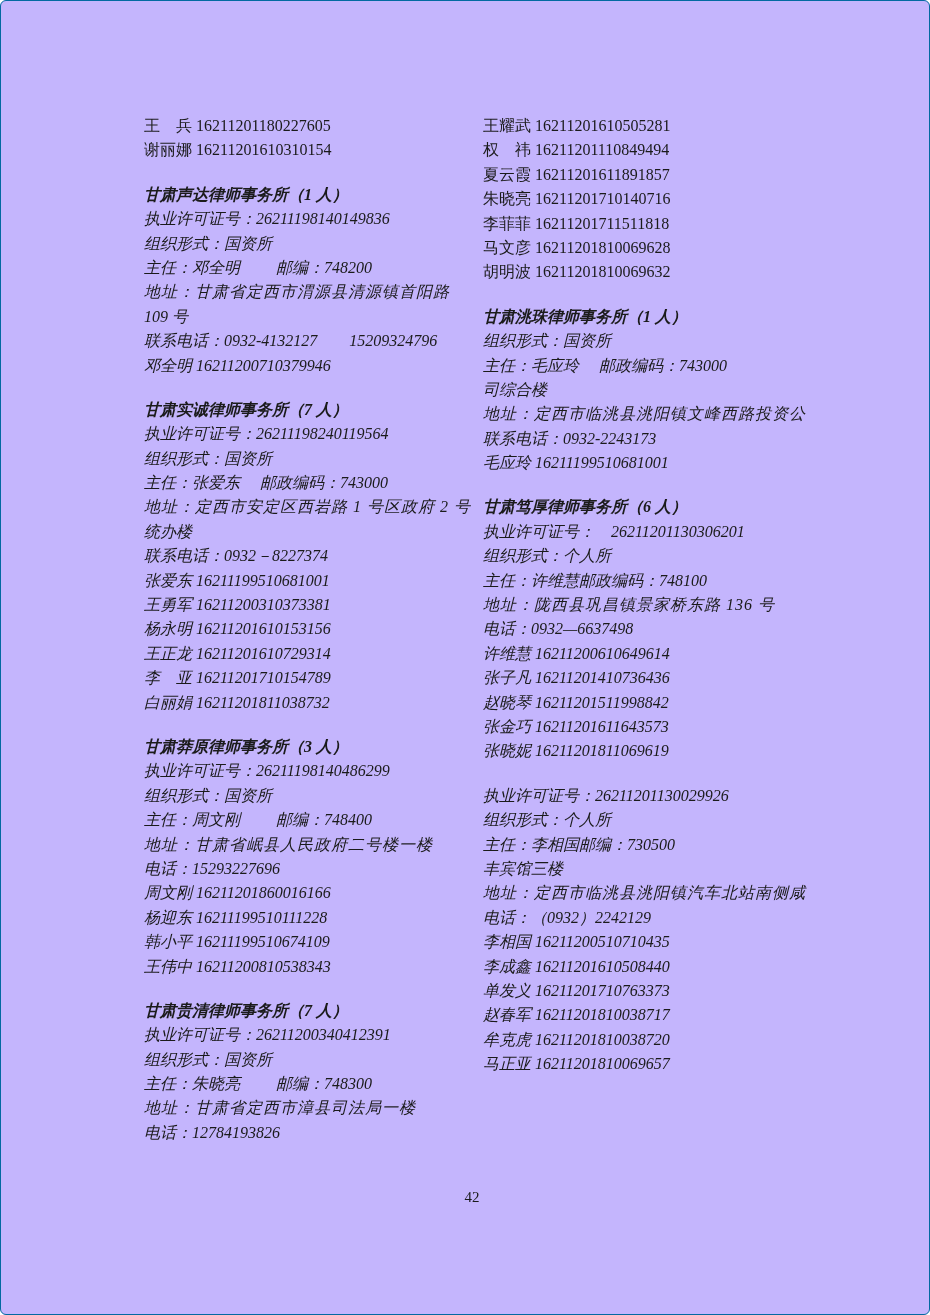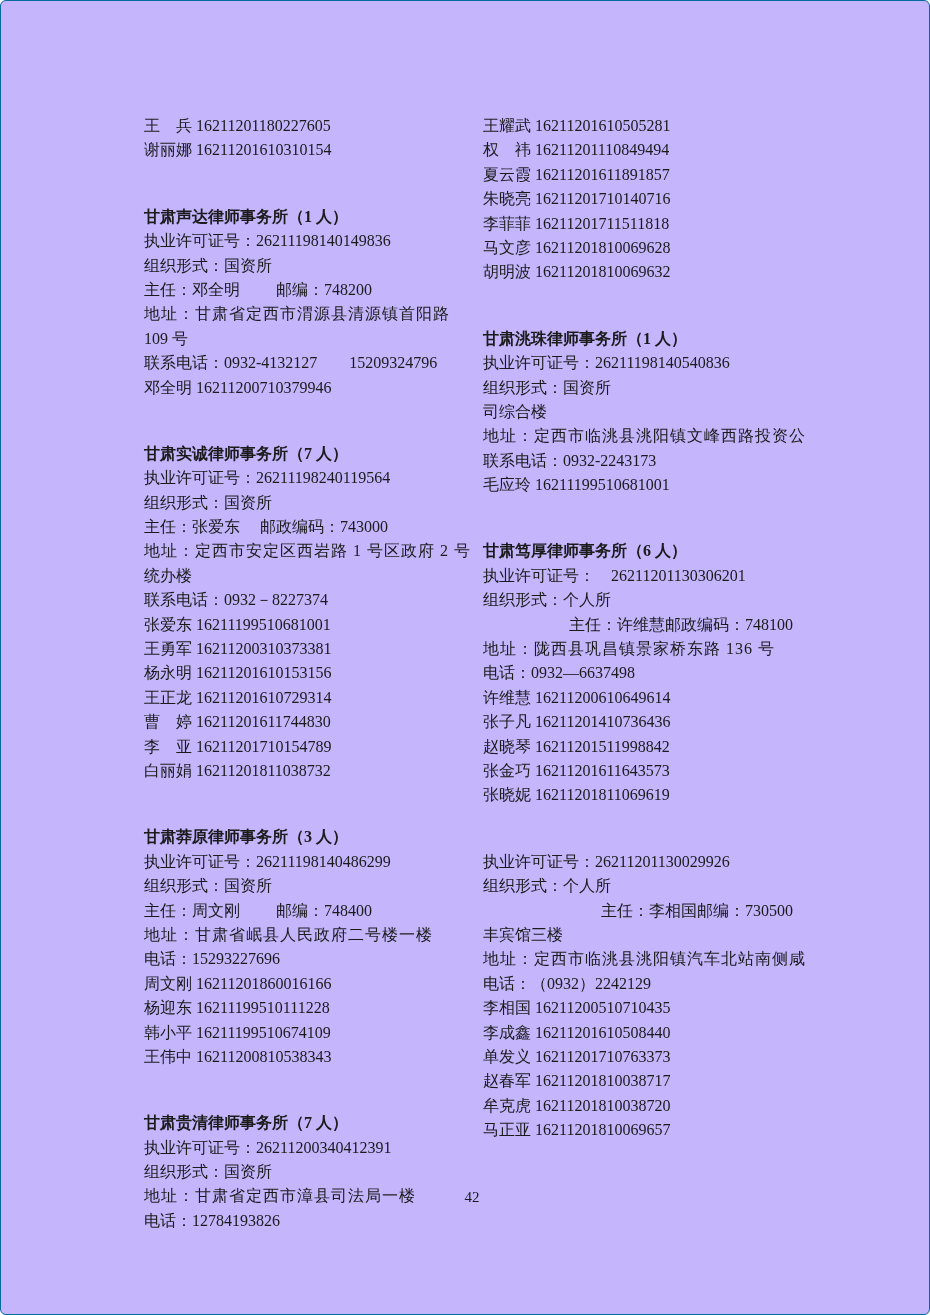--- a/index.html
+++ b/index.html
@@ -14,33 +14,33 @@
   .sheet{
     position:absolute;left:0;top:0;width:928px;height:1313px;
     background:#c4b5fd;
     border:1px solid #0369a1;
     border-radius:6px;
   }
   .col{position:absolute;top:113px;}
   .col-left{left:143px;width:302px;}
   .col-right{left:482px;width:310px;}
   .section{margin:0;}
-  .section + .section{margin-top:42px;}
+  .section + .section{margin-top:20px;font-style:italic;}
   .line{
     height:24.4px;line-height:24.4px;
     font-size:16px;
     white-space:pre;
     overflow:visible;
   }
   .heading{
     font-weight:700;
     font-size:16px;
   }
   .just,.sp{letter-spacing:1px;}
-  .split{display:flex;justify-content:flex-end;white-space:pre;}
+  .split{display:flex;justify-content:flex-start;white-space:pre;}
   .page-num{
     position:absolute;left:0;top:1184px;width:100%;
     text-align:center;font-size:15px;height:24px;line-height:24px;margin-left:7px;
   }
 </style>
 </head>
 <body>
 
 <div class="sheet">
   <div class="col col-left" id="col-left">
@@ -63,58 +63,58 @@
         <div class="line">执业许可证号：26211198240119564</div>
         <div class="line">组织形式：国资所</div>
         <div class="line">主任：张爱东　 邮政编码：743000</div>
         <div class="line just">地址：定西市安定区西岩路 1 号区政府 2 号</div>
         <div class="line">统办楼</div>
         <div class="line">联系电话：0932－8227374</div>
         <div class="line">张爱东 16211199510681001</div>
         <div class="line">王勇军 16211200310373381</div>
         <div class="line">杨永明 16211201610153156</div>
         <div class="line">王正龙 16211201610729314</div>
-        <div class="line">曹　婷 16211201611744830</div>
         <div class="line">李　亚 16211201710154789</div>
         <div class="line">白丽娟 16211201811038732</div>
       </div>
       <div class="section">
         <div class="line heading">甘肃莽原律师事务所（3 人）</div>
         <div class="line">执业许可证号：26211198140486299</div>
         <div class="line">组织形式：国资所</div>
         <div class="line">主任：周文刚　　 邮编：748400</div>
         <div class="line sp">地址：甘肃省岷县人民政府二号楼一楼</div>
         <div class="line">电话：15293227696</div>
         <div class="line">周文刚 16211201860016166</div>
         <div class="line">杨迎东 16211199510111228</div>
         <div class="line">韩小平 16211199510674109</div>
         <div class="line">王伟中 16211200810538343</div>
       </div>
       <div class="section">
         <div class="line heading">甘肃贵清律师事务所（7 人）</div>
         <div class="line">执业许可证号：26211200340412391</div>
         <div class="line">组织形式：国资所</div>
+        <div class="line">主任：朱晓亮　　 邮编：748300</div>
         <div class="line sp">地址：甘肃省定西市漳县司法局一楼</div>
         <div class="line">电话：12784193826</div>
       </div>
     </div>
   <div class="col col-right" id="col-right">
       <div class="section">
         <div class="line">王耀武 16211201610505281</div>
         <div class="line">权　祎 16211201110849494</div>
         <div class="line">夏云霞 16211201611891857</div>
         <div class="line">朱晓亮 16211201710140716</div>
         <div class="line">李菲菲 16211201711511818</div>
         <div class="line">马文彦 16211201810069628</div>
         <div class="line">胡明波 16211201810069632</div>
       </div>
       <div class="section">
         <div class="line heading">甘肃洮珠律师事务所（1 人）</div>
-        <div class="line">执业许可证号：26211198140540836</div>
         <div class="line">组织形式：国资所</div>
+        <div class="line">主任：毛应玲　 邮政编码：743000</div>
         <div class="line">司综合楼</div>
         <div class="line just">地址：定西市临洮县洮阳镇文峰西路投资公</div>
         <div class="line">联系电话：0932-2243173</div>
         <div class="line">毛应玲 16211199510681001</div>
       </div>
       <div class="section">
         <div class="line heading">甘肃笃厚律师事务所（6 人）</div>
         <div class="line">执业许可证号：　26211201130306201</div>
         <div class="line">组织形式：个人所</div>
         <div class="line split"><span>主任：许维慧</span><span>邮政编码：748100</span></div>

